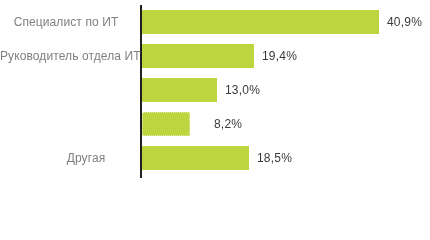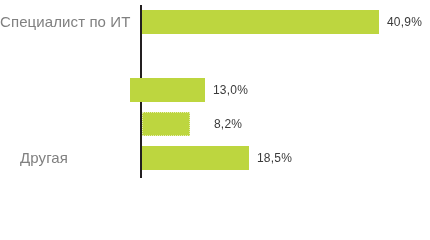--- a/index.html
+++ b/index.html
@@ -47,22 +47,22 @@
     height: 24px;
   }
 
   .cat-label {
     position: absolute;
     left: 0;
     top: 0;
     width: 132px;
     height: 24px;
     line-height: 24px;
-    text-align: left;
-    font-size: 15px;
+    text-align: center;
+    font-size: 12px;
     color: #808080;
     white-space: nowrap;
     letter-spacing: 0.1px;
   }
 
   .bar-track {
     position: absolute;
     left: 142px;
     top: 0;
     height: 24px;
@@ -101,22 +101,29 @@
   <div id="axis-line" style="background: rgb(35, 31, 32);"></div>
 
   <div id="rows">
       <div class="bar-row" style="top: 10px;">
         <div class="cat-label" style="color: rgb(128, 128, 128);">Специалист по ИТ</div>
         <div class="bar-track" style="left: 142px; width: 288px;">
           <div class="bar" style="width: 237px; background: rgb(189, 214, 63);"></div>
           <div class="value-label" style="left: 245px; color: rgb(58, 58, 58);">40,9%</div>
         </div>
       </div>
+      <div class="bar-row" style="top: 44px;">
+        <div class="cat-label" style="color: rgb(128, 128, 128);">Руководитель отдела ИТ</div>
+        <div class="bar-track" style="left: 142px; width: 288px;">
+          <div class="bar" style="width: 112px; background: rgb(189, 214, 63);"></div>
+          <div class="value-label" style="left: 120px; color: rgb(58, 58, 58);">19,4%</div>
+        </div>
+      </div>
       <div class="bar-row" style="top: 78px;">
-        <div class="bar-track" style="left: 130px; width: 247px;">
+        <div class="bar-track" style="left: 142px; width: 247px;">
           <div class="bar" style="width: 75px; background: rgb(189, 214, 63);"></div>
           <div class="value-label" style="left: 83px; color: rgb(58, 58, 58);">13,0%</div>
         </div>
       </div>
       <div class="bar-row" style="top: 112px;">
         <div class="bar-track" style="left: 142px; width: 288px;">
           <div class="bar selected" style="width: 48px; background: rgb(189, 214, 63);"></div>
           <div class="value-label" style="left: 56px; color: rgb(58, 58, 58); margin-left: 16px;">8,2%</div>
         </div>
       </div>

